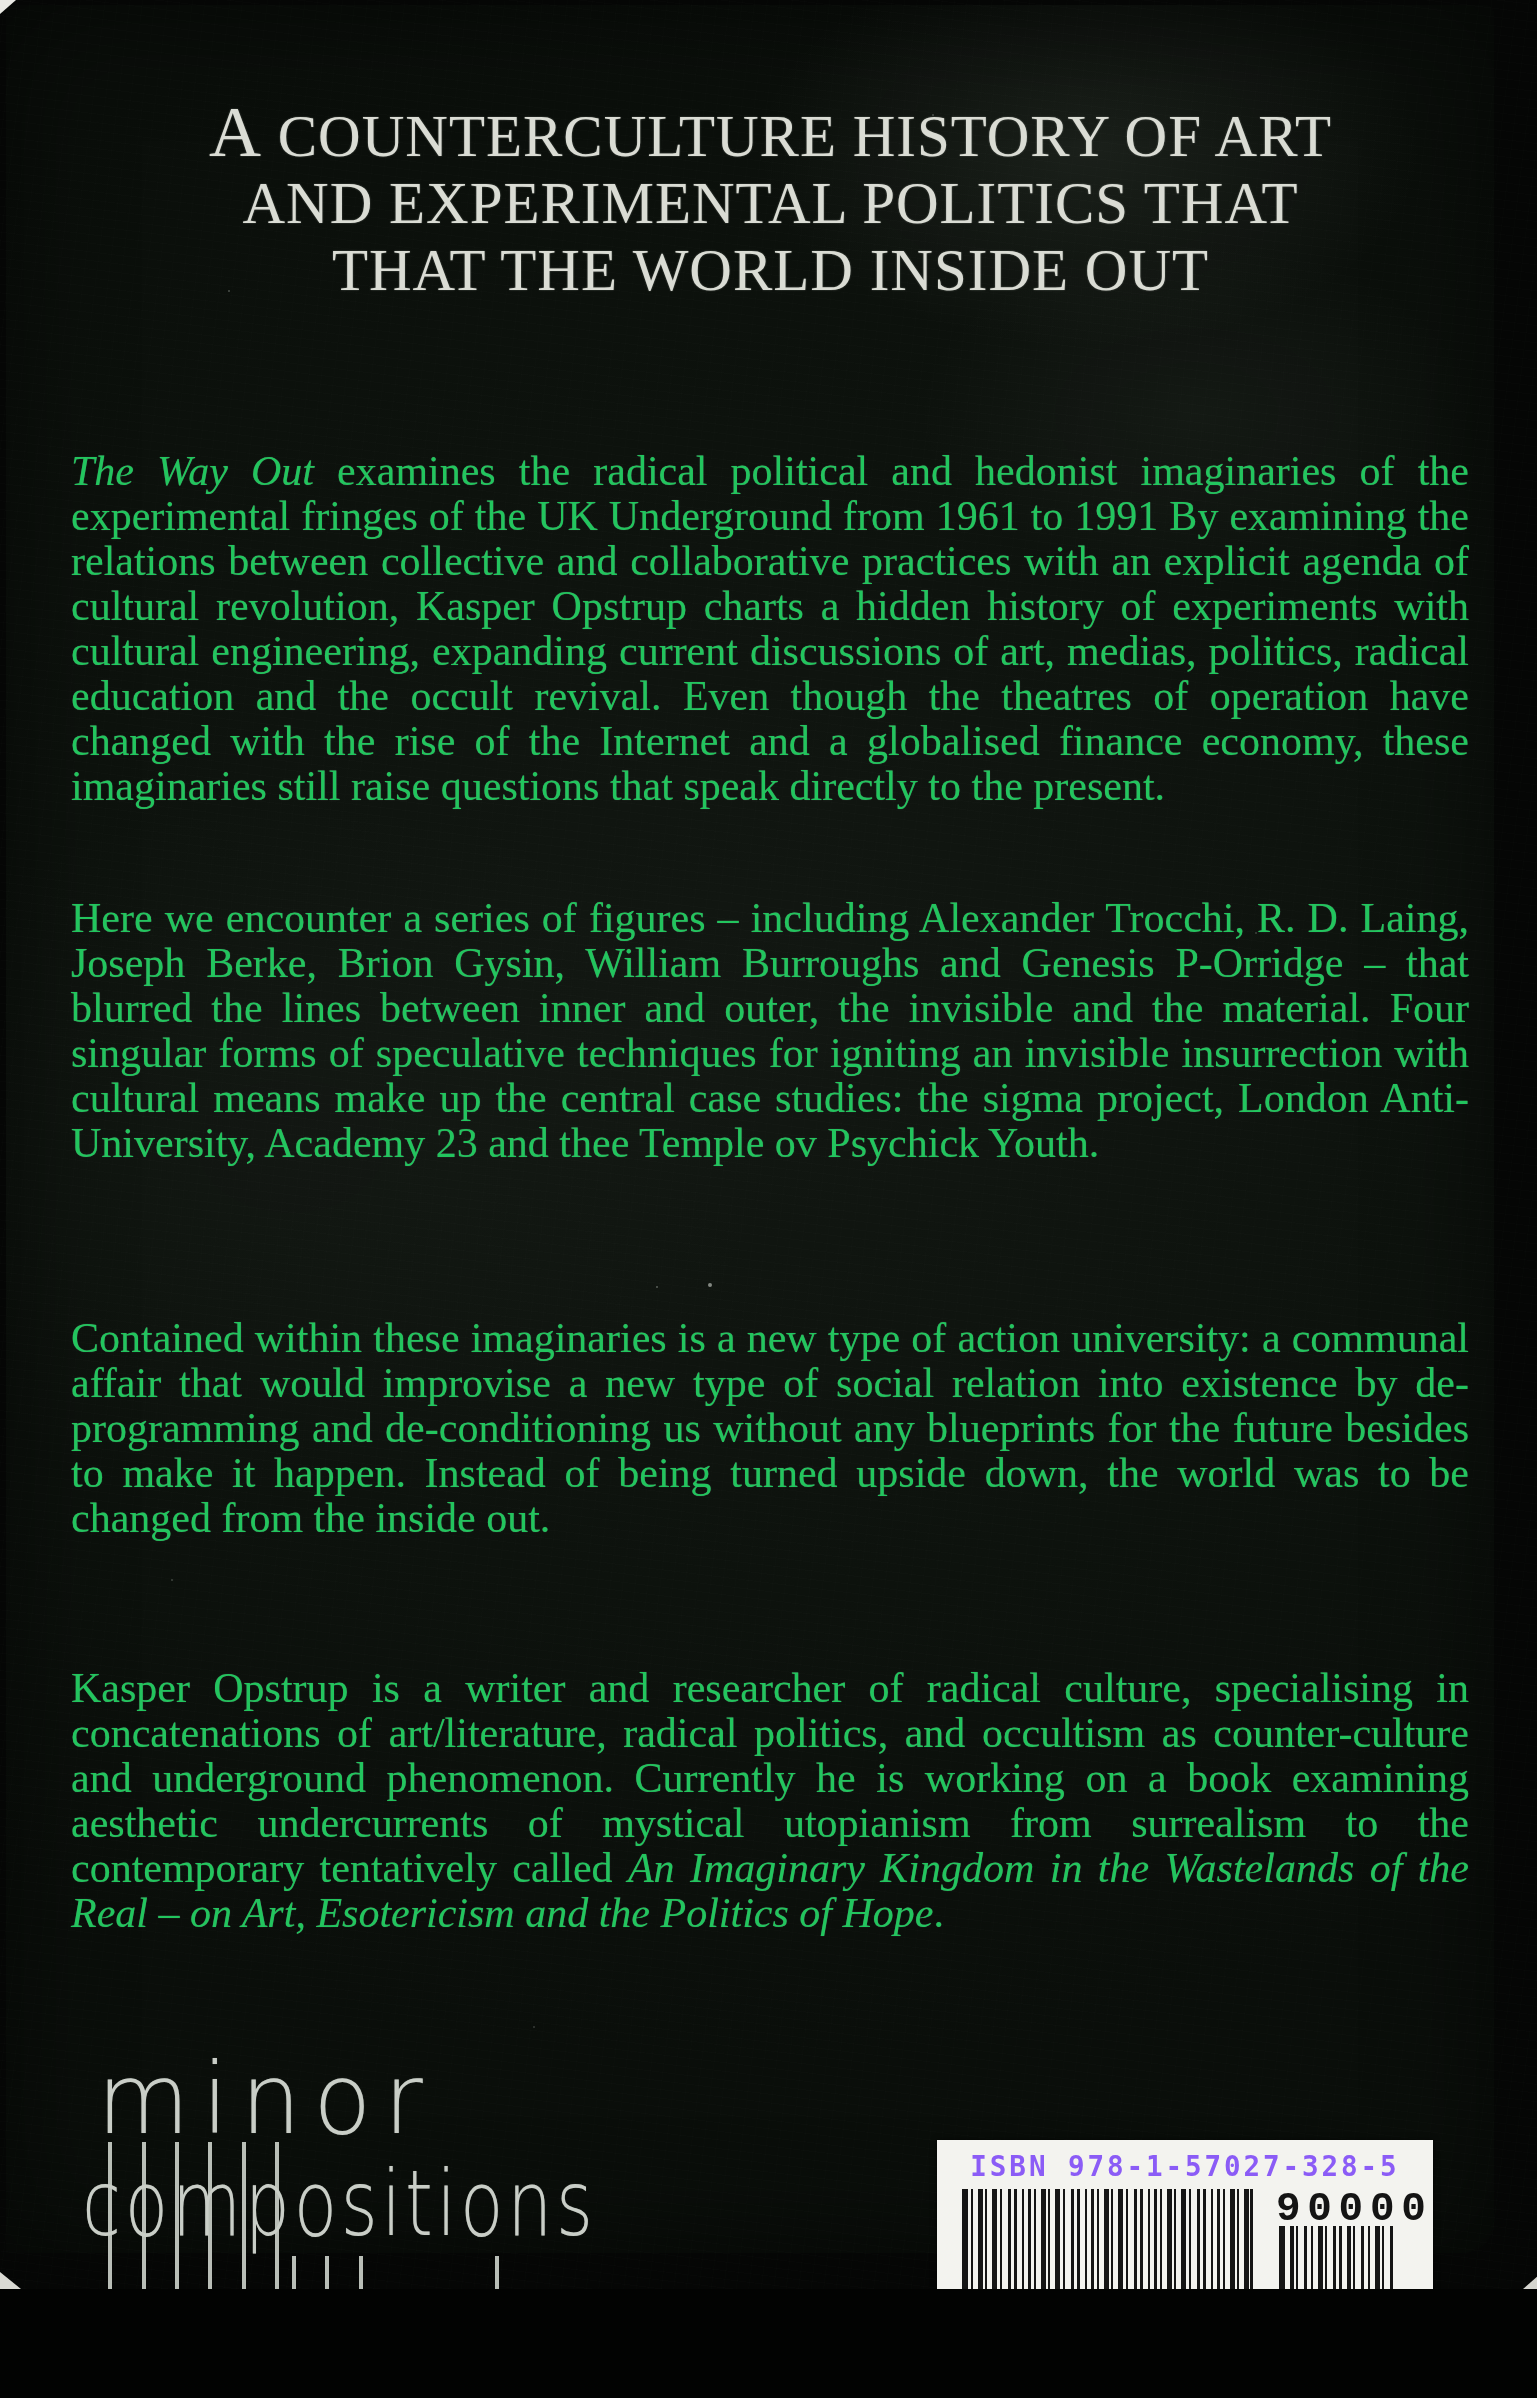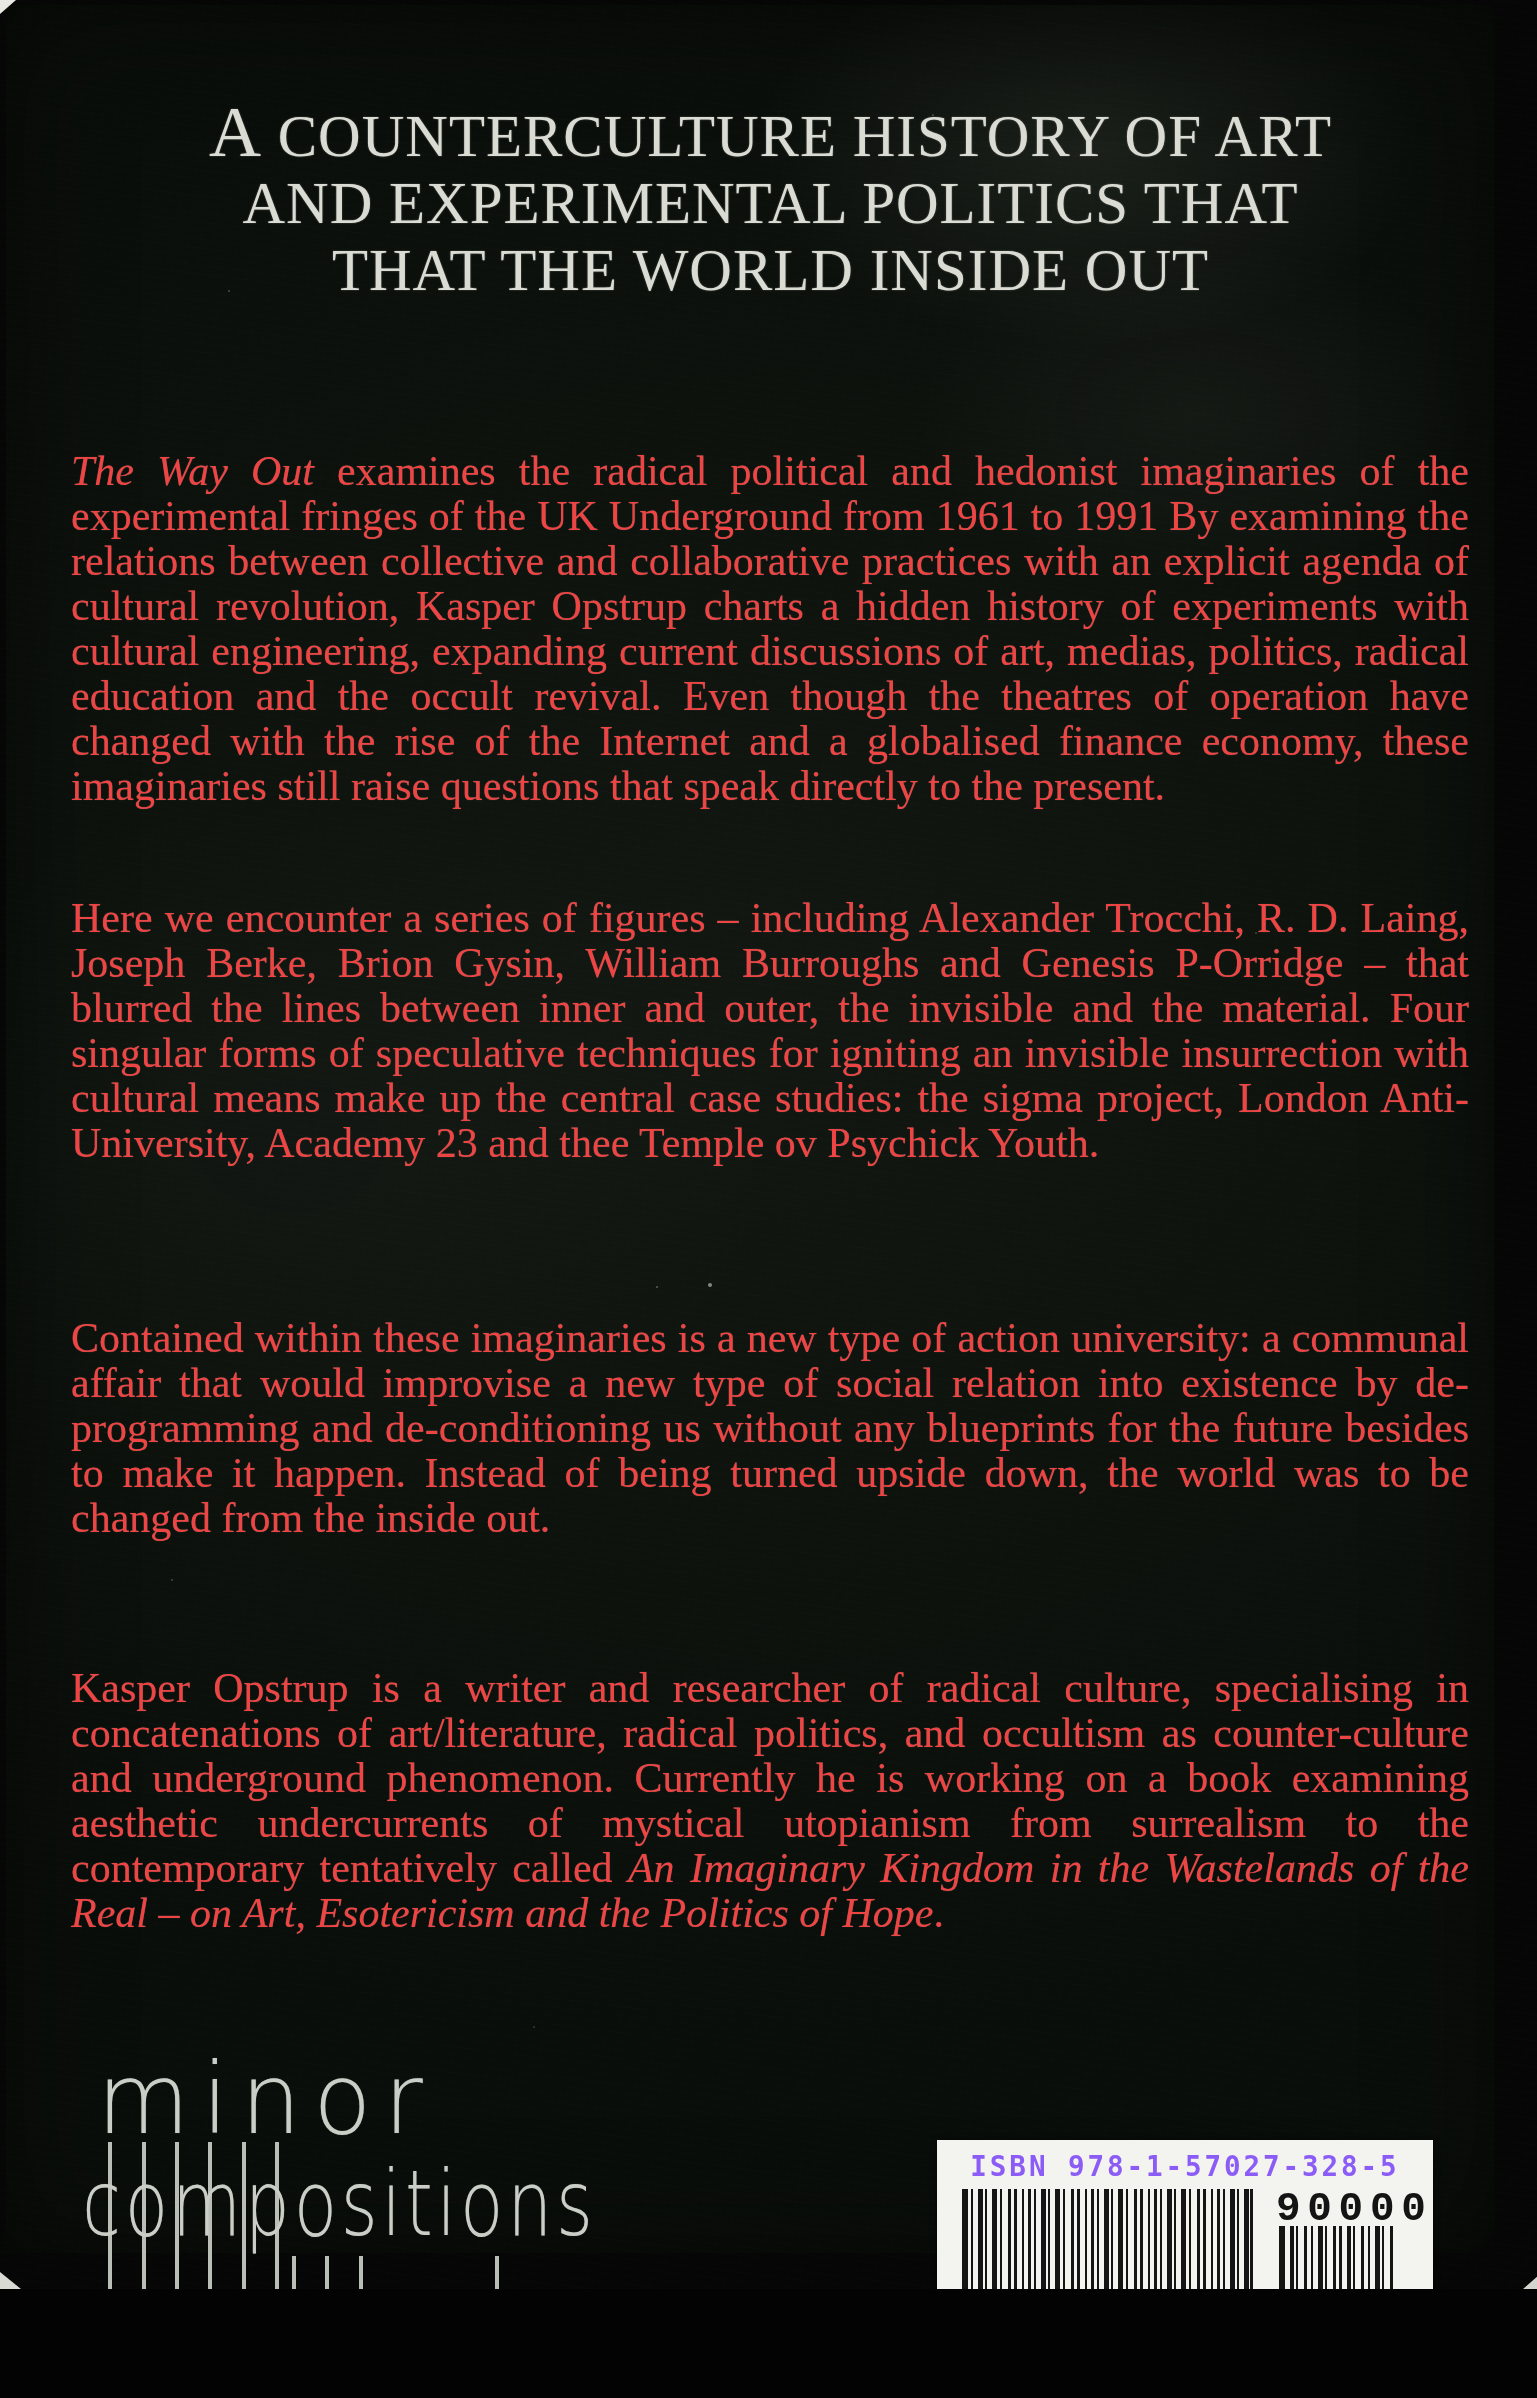--- a/index.html
+++ b/index.html
@@ -53,21 +53,21 @@
     text-align:center;color:#dadcd4;
     font-size:59px;line-height:67px;letter-spacing:1px;
     text-shadow:0 0 1.9px rgba(235,240,232,.35);
   }
   .headline .line{display:block;}
   .headline .line.first::first-letter{font-size:1.22em;}
 
   
   .copy{
     position:absolute;left:71px;width:1398px;
-    color:#ef4444;font-size:42px;line-height:45px;
+    color:#22c55e;font-size:42px;line-height:45px;
     text-align:justify;text-shadow:0 0 1px rgba(235,240,232,.30);
     margin:0;
   }
   .copy .it{font-style:italic;}
   .p1{top:449px;}
   .p2{top:896px;}
   .p3{top:1316px;}
   .bio{top:1666px;}
 
   

